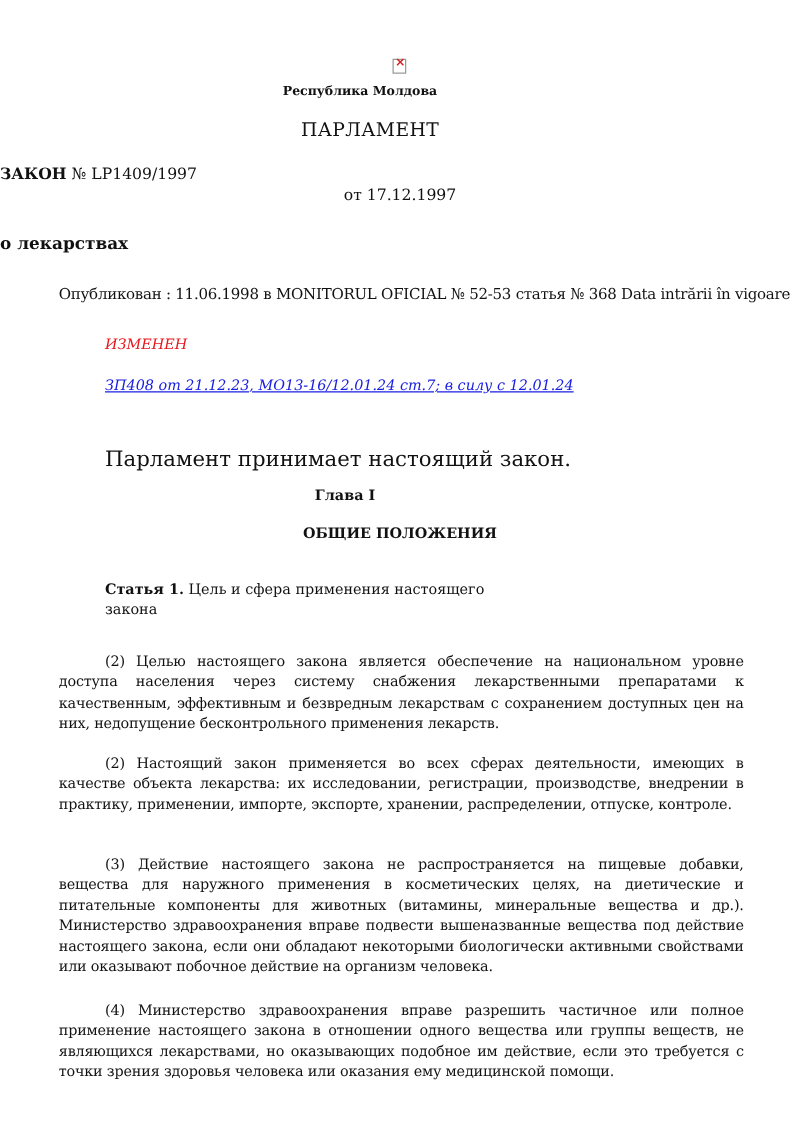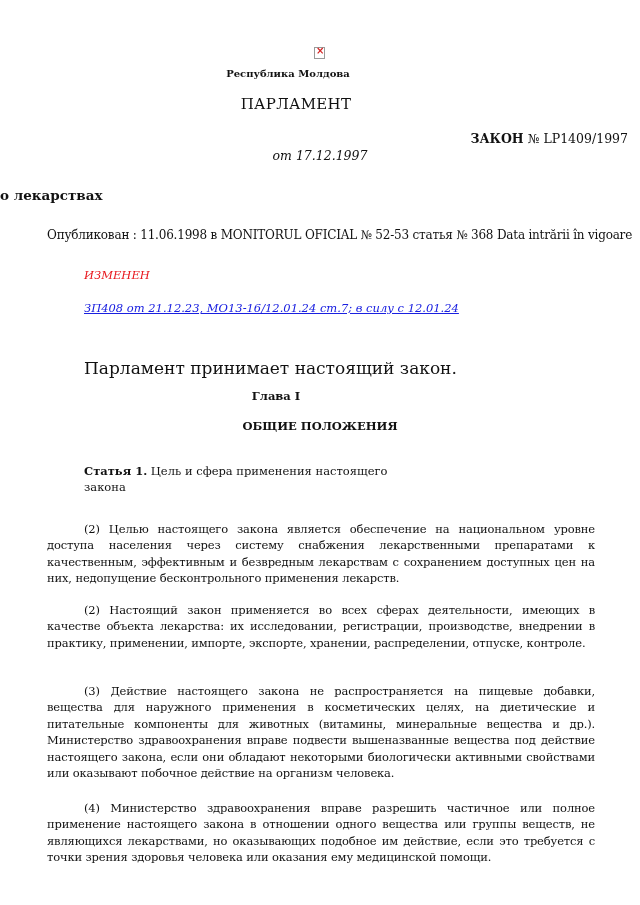--- a/index.html
+++ b/index.html
@@ -23,26 +23,26 @@
   .republic {
     position: absolute; left: 0; width: 576px; top: 68px;
     font-size: 10px; font-weight: bold; text-align: center;
   }
   .parliament {
     position: absolute; left: 0; width: 592px; top: 95px;
     font-size: 15px; text-align: center; letter-spacing: 0.3px;
   }
   .law-number {
     position: absolute; left: 0; width: 628px; top: 131px;
-    font-size: 12.5px; text-align: right;
+    font-size: 12.5px; text-align: left;
   }
   .law-number b { font-weight: bold; }
   .law-date {
     position: absolute; left: 0; width: 640px; top: 148px;
-    font-size: 12.5px; text-align: center; font-style: italic;
+    font-size: 12.5px; text-align: center;
   }
   .law-title {
     position: absolute; left: 0; width: 640px; top: 187px;
     font-size: 13.5px; font-weight: bold; text-align: left;
   }
   .published {
     position: absolute; left: 47px; top: 228px;
     font-size: 12px; white-space: nowrap; letter-spacing: -0.2px;
   }
   .amended {

